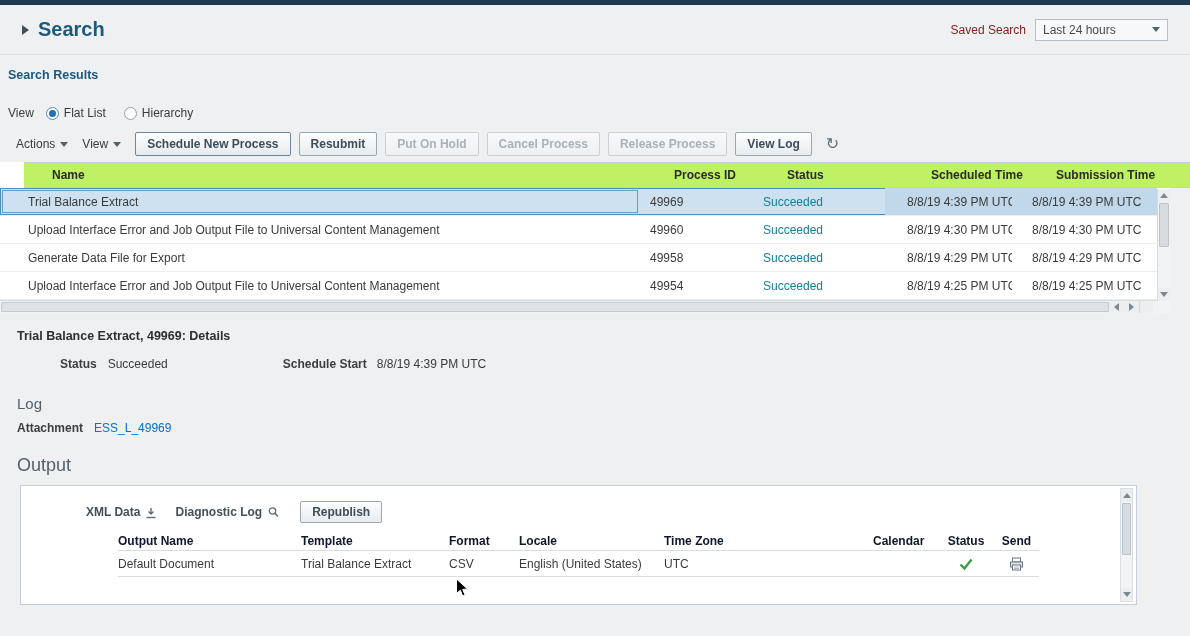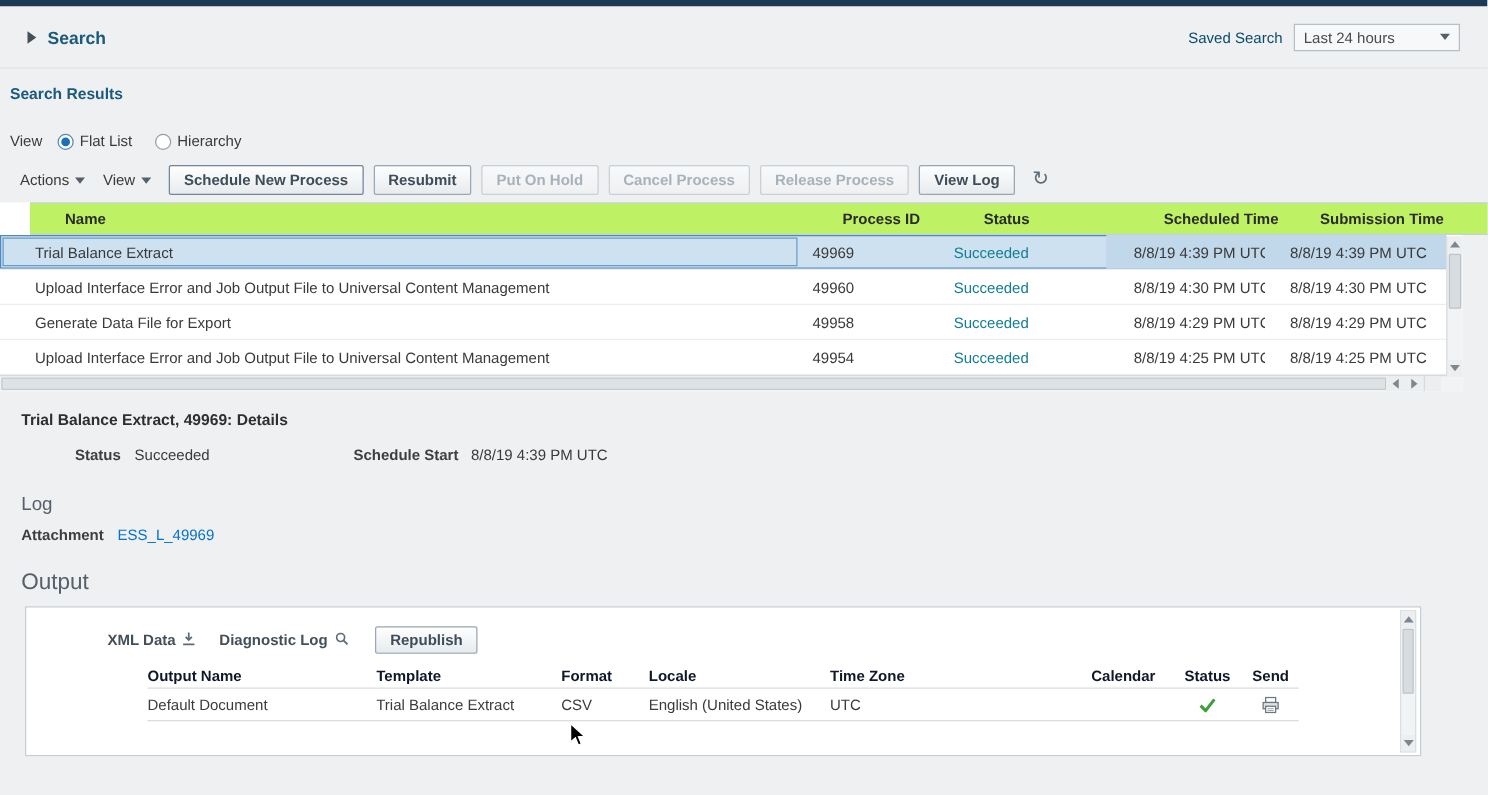--- a/index.html
+++ b/index.html
@@ -18,23 +18,23 @@
     height:50px; padding:0 22px; display:flex;
     align-items:center; justify-content:space-between;
     border-bottom:1px solid #dfe3e6;
   }
   .search-left { display:flex; align-items:center; }
   .disclosure {
     width:0; height:0; border-left:7px solid #42505a;
     border-top:5px solid transparent; border-bottom:5px solid transparent;
     margin-right:9px; cursor:pointer;
   }
-  .search-title { font-size:14px; font-weight:bold; color:#1b5a7d; }
+  .search-title { font-size:20px; font-weight:bold; color:#1b5a7d; }
   .search-right { display:flex; align-items:center; gap:9px; }
-  .saved-label { color:#0c4a6e; }
+  .saved-label { color:#7f1d1d; }
   .select {
     width:133px; height:22px; background:#f7f8f9;
     border:1px solid #b4bfc8; display:flex; align-items:center;
     justify-content:space-between; padding:0 7px; color:#4a4a4a; cursor:pointer;
   }
   .caret {
     width:0; height:0; border-left:4px solid transparent;
     border-right:4px solid transparent; border-top:5px solid #55606a;
   }
 
@@ -122,21 +122,21 @@
   .attach-row { margin:9px 0 0 17px; display:flex; align-items:center; gap:11px; }
   .link { color:#0572ce; cursor:pointer; }
 
   
   .output-title { margin:20px 0 0 17px; font-size:18px; color:#57606a; }
   .output-panel {
     margin:9px 0 0 20px; width:1117px; height:120px;
     border:1px solid #c5ced6; background:#fff; position:relative;
   }
   .output-toolbar { padding:15px 0 0 65px; display:flex; align-items:center; gap:6px; }
-  .icon-link { display:flex; align-items:flex-start; gap:5px; color:#43505a; font-weight:bold; cursor:pointer; }
+  .icon-link { display:flex; align-items:flex-end; gap:5px; color:#43505a; font-weight:bold; cursor:pointer; }
   .icon-link + .icon-link { margin-left:12px; }
   .output-toolbar .btn { margin-left:14px; height:22px; font-weight:bold; }
   .otable { margin-left:97px; margin-top:8px; width:921px; }
   .ohead { display:flex; height:20px; font-weight:bold; color:#0f172a; border-bottom:1px solid #d7dde2; }
   .orow { display:flex; height:26px; border-bottom:1px solid #d7dde2; color:#3b3b3b; }
   .ocell { display:flex; align-items:center; overflow:hidden; white-space:nowrap; }
   .o1 { width:183px; } .o2 { width:148px; } .o3 { width:70px; } .o4 { width:145px; }
   .o5 { width:209px; } .o6 { width:65px; } .o7 { width:56px; justify-content:center; }
   .o8 { width:45px; justify-content:center; }
   .panel-vscroll {

